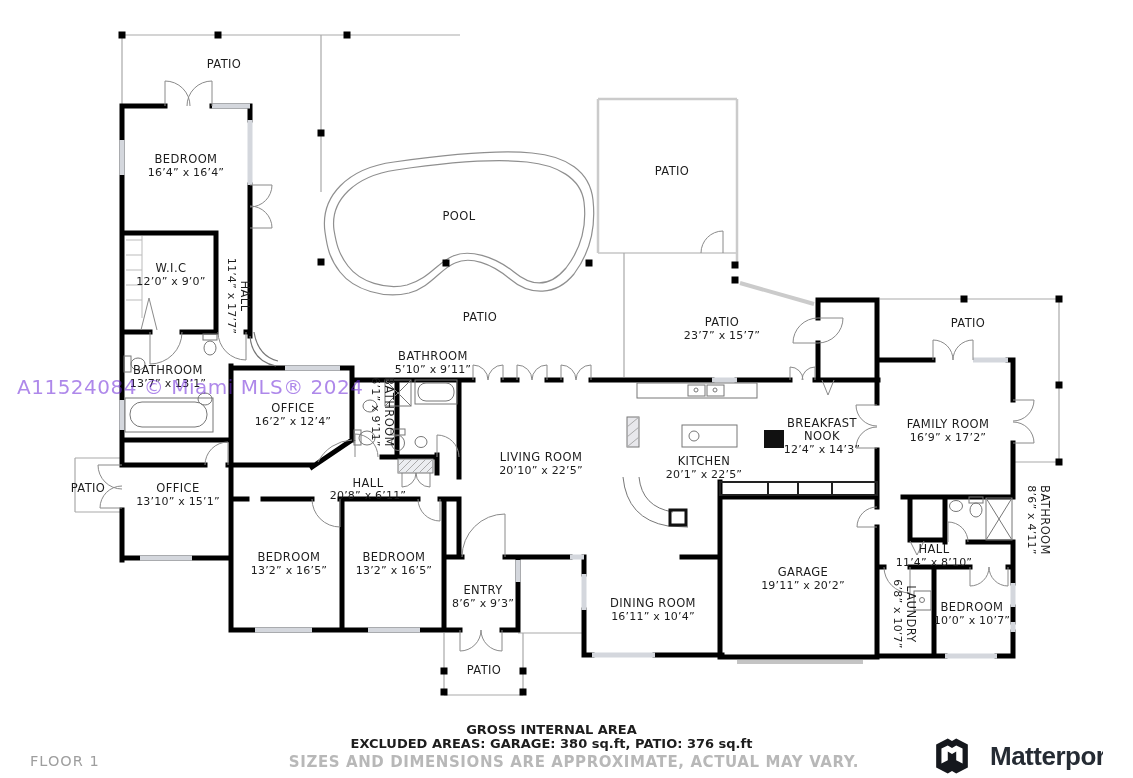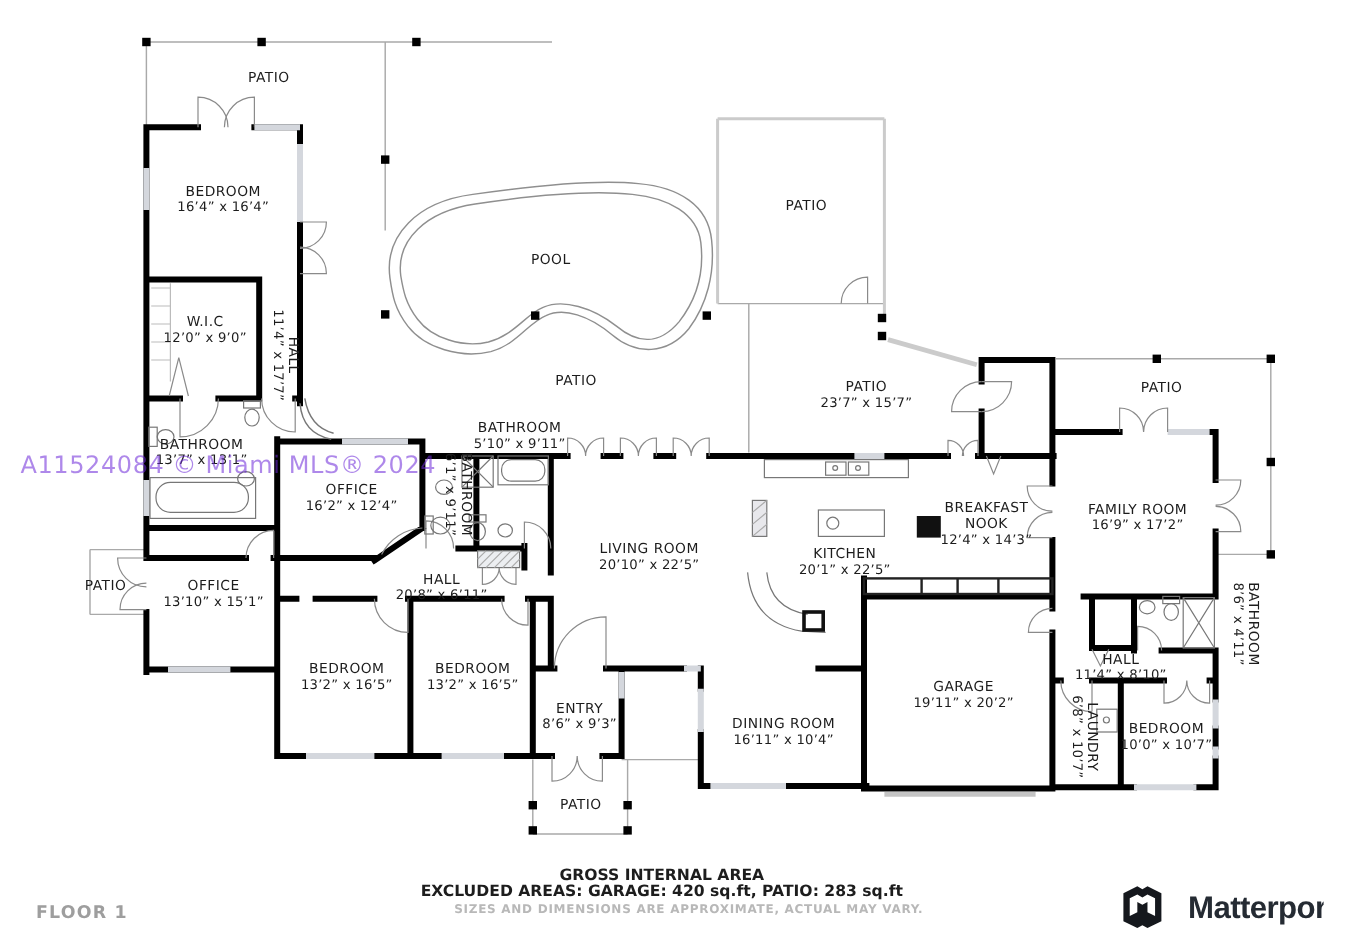--- a/index.html
+++ b/index.html
@@ -3,25 +3,25 @@
 <meta charset="utf-8">
 <style>
   html,body{margin:0;padding:0;background:#fff;}
   .stage{position:relative;width:1103px;height:778px;background:#fff;overflow:hidden;
          font-family:"DejaVu Sans","Liberation Sans",sans-serif;}
   svg text{fill:#1c1c1c;}
   .rn{font-size:11.5px;letter-spacing:.4px;}
   .rd{font-size:11px;letter-spacing:.2px;}
   .watermark{position:absolute;left:17px;top:375px;font-size:20px;color:#6d28d9;opacity:.55;
              white-space:nowrap;letter-spacing:.5px;}
-  .floor-label{position:absolute;left:30px;top:753px;font-size:14.5px;color:#9e9e9e;letter-spacing:1px;font-weight:bold;}
+  .floor-label{position:absolute;left:30px;top:753px;font-size:14.5px;color:#9e9e9e;letter-spacing:1px;}
   .footer{position:absolute;left:0;right:0;top:723px;text-align:center;color:#1d1d1d;font-weight:bold;}
   .footer .f1,.footer .f2,.footer .f3{font-size:13px;line-height:13px;margin-bottom:0px;}
   .footer .f2{margin-top:1px;} .footer .f3{margin-top:1px;}
-  .footer .fd{font-size:10px;color:#b8b8b8;letter-spacing:.6px;margin-top:3px;margin-left:45px;}
+  .footer .fd{font-size:15px;color:#b8b8b8;letter-spacing:.6px;margin-top:3px;margin-left:45px;}
   .brand{position:absolute;left:933px;top:737px;display:flex;align-items:center;gap:19px;}
   .brand .bt{font-size:26px;font-weight:bold;color:#252b33;letter-spacing:-.5px;
              font-family:"Liberation Sans",sans-serif;}
 </style>
 </head>
 <body>
 
 <div class="stage">
 
 <svg width="1133" height="778" viewBox="0 0 1133 778">
@@ -249,21 +249,21 @@
     <text class="rd" x="894" y="614" transform="rotate(90 894 614)">6’8” x 10’7”</text>
     <text class="rn" x="972" y="611">BEDROOM</text>
     <text class="rd" x="972" y="624">10’0” x 10’7”</text>
   </g>
 </svg>
 
   <div class="watermark">A11524084 © Miami MLS® 2024</div>
 
   <div class="footer">
     <div class="f1">GROSS INTERNAL AREA</div>
-    <div class="f2">EXCLUDED AREAS: GARAGE: 420 sq.ft, PATIO: 283 sq.ft</div>
+    <div class="f2">EXCLUDED AREAS: GARAGE: 380 sq.ft, PATIO: 376 sq.ft</div>
     <div class="fd">SIZES AND DIMENSIONS ARE APPROXIMATE, ACTUAL MAY VARY.</div>
   </div>
 
   <div class="floor-label">FLOOR 1</div>
 
   <div class="brand">
     <svg width="38" height="38" viewBox="0 0 36 36">
       <path d="M3 7 L14 1.5 L18 3.8 L22 1.5 L33 7 V29 L22 34.5 L18 32.2 L14 34.5 L3 29 Z" fill="#15181d"></path>
       <path d="M8 25 V11 L14 8 L18 10.4 L22 8 L28 11 V25 L22 22 V13.8 L18 16 L14 13.8 V22 Z" fill="#fff"></path>
     </svg>

